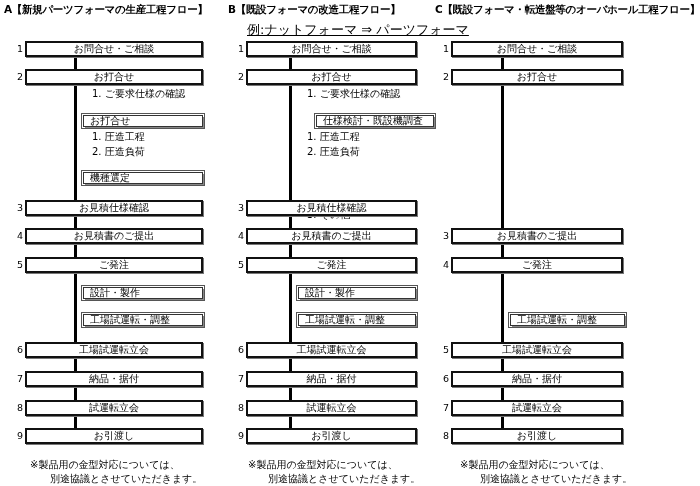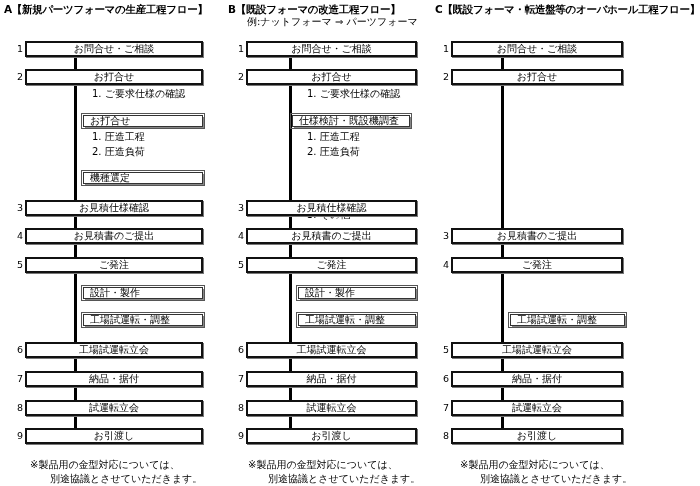--- a/index.html
+++ b/index.html
@@ -1,20 +1,20 @@
 <!DOCTYPE html>
 <html><head>
 <meta charset="utf-8">
 <style>
   html, body { margin:0; padding:0; background:#ffffff; }
   body { width:700px; height:486px; position:relative; overflow:hidden;
          font-family: "DejaVu Sans", "Liberation Sans", sans-serif; color:#000; }
   .col { position:absolute; top:0; height:404px; }
   .col-title { position:absolute; font-size:10.5px; font-weight:bold; white-space:nowrap; top:3px; letter-spacing:-0.3px; }
-  .col-sub { position:absolute; font-size:10px; white-space:nowrap; top:15px; }
+  .col-sub { position:absolute; font-size:13px; white-space:nowrap; top:21px;text-decoration:underline; }
   .vline { position:absolute; width:3px; background:#000; }
   .step { position:absolute; height:12px; border:2px solid #111; background:#fff;
           font-size:10px; line-height:12px; text-align:center; white-space:nowrap; box-shadow:1px 1px 0 #777; }
   .step-num { position:absolute; font-size:9.5px; line-height:16px; width:10px; text-align:right; }
   .sub { position:absolute; height:10px; border:1px solid #333; outline:1px solid #555; outline-offset:1px;
          background:#fff; font-size:10px; line-height:10px; padding-left:6px; white-space:nowrap; box-shadow:2px 2px 0 #888; }
   .note { position:absolute; font-size:10px; line-height:13px; white-space:nowrap; }
   .foot { position:absolute; font-size:10px; line-height:15px; white-space:nowrap; }
 </style>
 </head>
@@ -73,21 +73,21 @@
   <div class="vline" style="left:64px;top:57px;height:375px;"></div>
 
   <div class="step-num" style="left:9px;top:41px;">1</div>
   <div class="step" style="left:21px;top:41px;width:167px;">お問合せ・ご相談</div>
 
   <div class="step-num" style="left:9px;top:69px;">2</div>
   <div class="step" style="left:21px;top:69px;width:167px;">お打合せ</div>
 
   <div class="note" style="left:82px;top:87px;">1. ご要求仕様の確認</div>
 
-  <div class="sub" style="left:67px;top:115px;width:110px;">仕様検討・既設機調査</div>
+  <div class="sub" style="left:91px;top:115px;width:110px;">仕様検討・既設機調査</div>
   <div class="note" style="left:82px;top:130px;">1. 圧造工程</div>
   <div class="note" style="left:82px;top:145px;">2. 圧造負荷</div>
   <div class="note" style="left:82px;top:160px;margin-top:48px;">3. その他</div>
 
   <div class="step-num" style="left:9px;top:200px;">3</div>
   <div class="step" style="left:21px;top:200px;width:167px;">お見積仕様確認</div>
 
   <div class="step-num" style="left:9px;top:228px;">4</div>
   <div class="step" style="left:21px;top:228px;width:167px;">お見積書のご提出</div>
 

